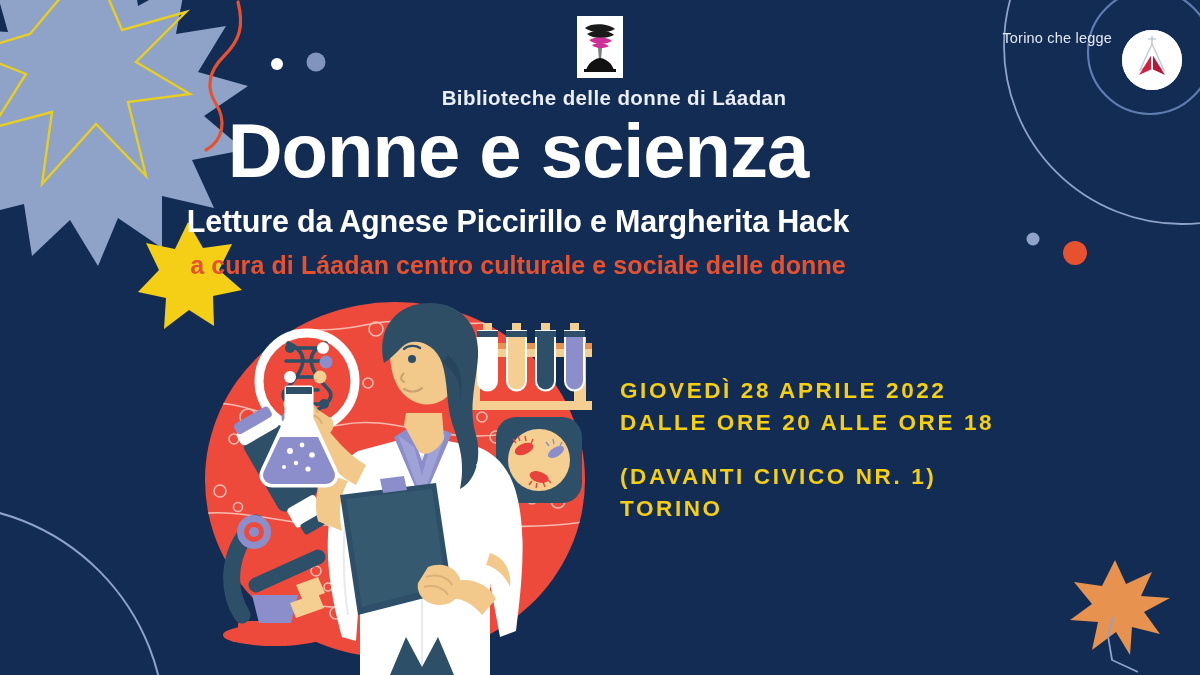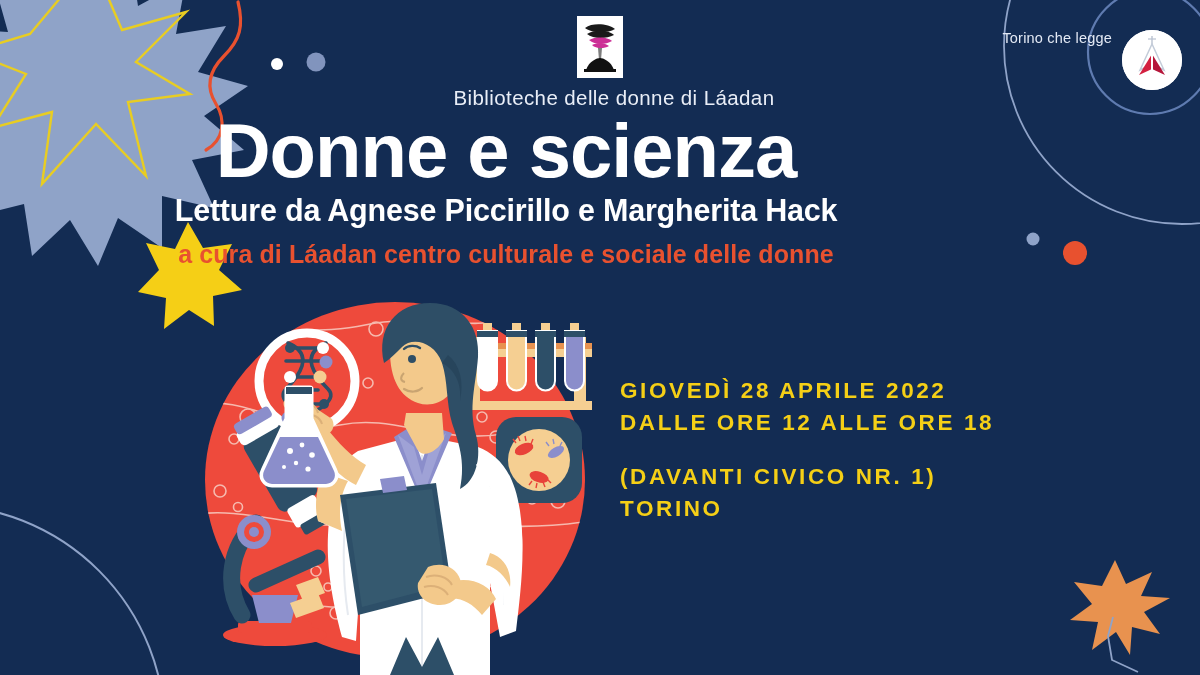--- a/index.html
+++ b/index.html
@@ -41,21 +41,21 @@
     margin: 0 auto 8px auto;
     background: #ffffff;
     display: block;
     position: relative;
   }
   .org-logo svg { display: block; }
   .org-name {
     color: #e9eef7;
     font-size: 20.5px;
     letter-spacing: .4px;
-    font-weight: 400;
+    font-weight: 700;
     padding-left: 28px;
   }
 
   
   .tcl {
     position: absolute;
     top: 30px;
     right: 18px;
     display: flex;
     align-items: flex-start;
@@ -74,37 +74,37 @@
     border-radius: 50%;
     background: #ffffff;
     position: relative;
     flex: 0 0 auto;
   }
 
   
   .title-wrap {
     position: absolute;
     top: 112px;
-    left: 0;
+    left: 12px;
     width: 1012px;
     text-align: center;
     z-index: 6;
   }
   .main-title {
     color: #ffffff;
     font-size: 76px;
     line-height: 1.02;
     font-weight: 700;
     letter-spacing: -1px;
   }
   .sub-title {
     color: #ffffff;
     font-size: 30.5px;
     font-weight: 700;
-    margin-top: 3px;
+    margin-top: 14px;
     letter-spacing: -.2px;
   }
   .curated {
     color: #e8512f;
     font-size: 25px;
     font-weight: 700;
     margin-top: 12px;
     letter-spacing: .1px;
   }
 
@@ -405,19 +405,19 @@
 
       <path d="M238,282 C252,276 266,282 270,294 C274,308 264,320 250,320 C236,320 226,310 228,298 Z" fill="#f3c98b"></path>
       <path d="M236,292 C246,288 258,292 262,300" stroke="#dcb078" stroke-width="2" fill="none"></path>
       <path d="M234,302 C244,299 254,303 258,310" stroke="#dcb078" stroke-width="2" fill="none"></path>
       <path d="M264,296 C282,292 300,300 306,314 L292,330 C282,318 270,312 258,314 Z" fill="#f3c98b"></path>
     </g>
   </svg>
 
   <div class="details">
     <div class="line">GIOVEDÌ 28 APRILE 2022</div>
-    <div class="line">DALLE ORE 12 ALLE ORE 18</div>
+    <div class="line">DALLE ORE 20 ALLE ORE 18</div>
     <div class="gap"></div>
     <div class="line">(DAVANTI CIVICO NR. 1)</div>
     <div class="line">TORINO</div>
   </div>
 
 </div>
 
 </body></html>

